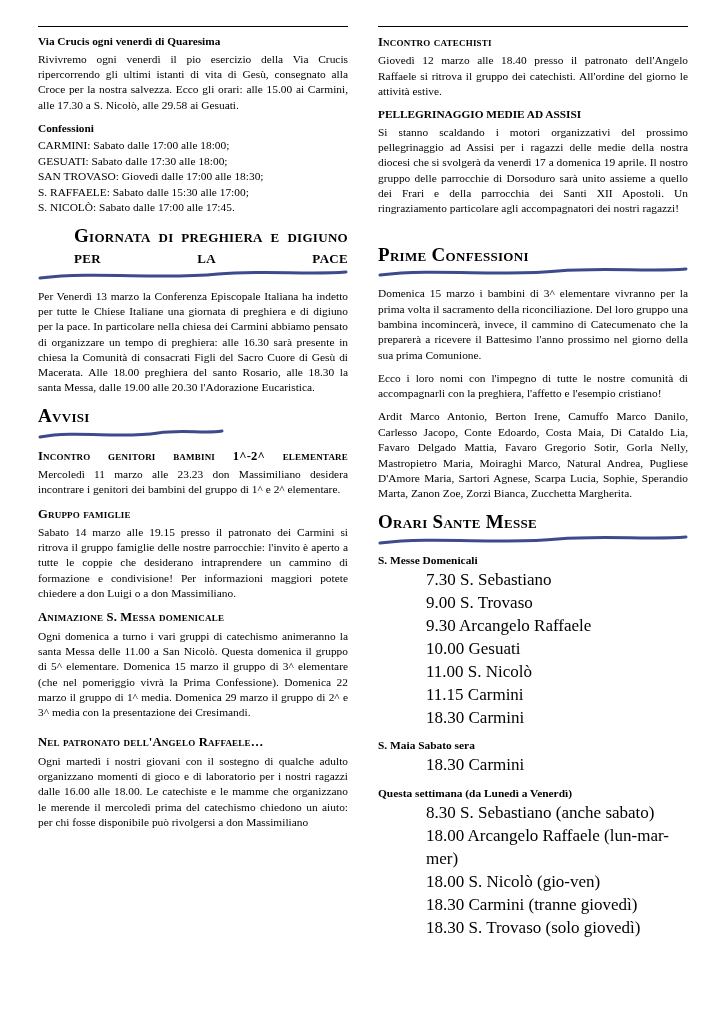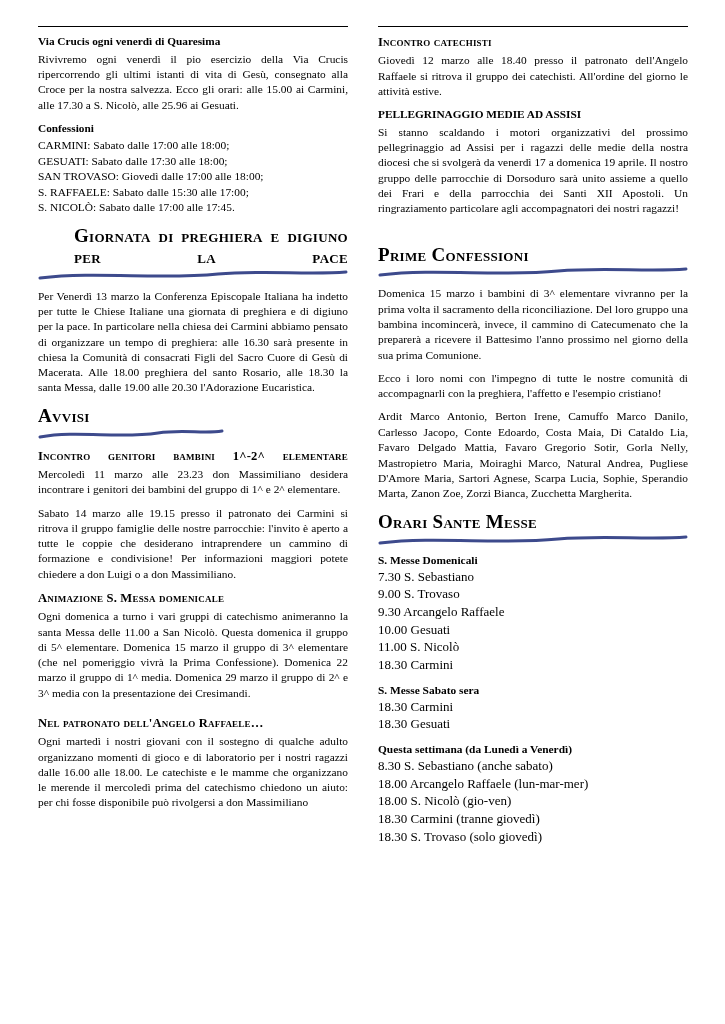--- a/index.html
+++ b/index.html
@@ -84,45 +84,45 @@
   .underline-short { width: 60%; }
   .italic-block {
     font-size: 11.4px;
     line-height: 1.35;
     text-align: justify;
     margin: 0 0 8px 0;
   }
   .spacer-6 { height: 6px; }
   .spacer-10 { height: 10px; }
   .mass-list { margin: 0 0 10px 0; font-family: Liberation Serif, serif; }
-  .mass-list .list-line { font-size: 13px; }
+  .mass-list .list-line { font-size: 17px; margin-left: 48px; }
   .subhead-bold {
     font-weight: bold;
     font-size: 11.4px;
     margin: 0 0 2px 0;
   }
 </style>
 </head>
 <body>
 
 <div class="page">
   <div class="columns">
 
     <div class="col">
 
       <div class="rule-top"></div>
 
       <div class="bold-head">Via Crucis ogni venerdì di Quaresima</div>
-      <p>Rivivremo ogni venerdì il pio esercizio della Via Crucis ripercorrendo gli ultimi istanti di vita di Gesù, consegnato alla Croce per la nostra salvezza. Ecco gli orari: alle 15.00 ai Carmini, alle 17.30 a S. Nicolò, alle 25.96 ai Gesuati.</p>
+      <p>Rivivremo ogni venerdì il pio esercizio della Via Crucis ripercorrendo gli ultimi istanti di vita di Gesù, consegnato alla Croce per la nostra salvezza. Ecco gli orari: alle 15.00 ai Carmini, alle 17.30 a S. Nicolò, alle 29.58 ai Gesuati.</p>
 
       <div class="bold-head">Confessioni</div>
       <div>
         <div class="list-line">CARMINI: Sabato dalle 17:00 alle 18:00;</div>
         <div class="list-line">GESUATI: Sabato dalle 17:30 alle 18:00;</div>
-        <div class="list-line">SAN TROVASO: Giovedì dalle 17:00 alle 18:00;</div>
+        <div class="list-line">SAN TROVASO: Giovedì dalle 17:00 alle 18:30;</div>
         <div class="list-line">S. RAFFAELE: Sabato dalle 15:30 alle 17:00;</div>
         <div class="list-line">S. NICOLÒ: Sabato dalle 17:00 alle 17:45.</div>
       </div>
 
       <div class="section-title justify">Giornata di preghiera e digiuno per la pace</div>
       <span class="swoosh">
         <svg viewBox="0 0 310 12" preserveAspectRatio="none" xmlns="http://www.w3.org/2000/svg">
           <path d="M2,9 C60,2 120,11 180,5 C225,1 270,6 308,3" stroke="#3d4a8c" stroke-width="3" fill="none" stroke-linecap="round"></path>
         </svg>
       </span>
@@ -131,20 +131,21 @@
       <div class="section-title">Avvisi</div>
       <span class="swoosh underline-short">
         <svg viewBox="0 0 186 12" preserveAspectRatio="none" xmlns="http://www.w3.org/2000/svg">
           <path d="M2,9 C40,2 80,11 120,5 C145,1 165,6 184,3" stroke="#3d4a8c" stroke-width="3" fill="none" stroke-linecap="round"></path>
         </svg>
       </span>
 
       <div class="bold-head caps" style="text-align:justify;text-align-last:justify">Incontro genitori bambini 1^-2^ elementare</div>
       <p>Mercoledì 11 marzo alle 23.23 don Massimiliano desidera incontrare i genitori dei bambini del gruppo di 1^ e 2^ elementare.</p>
 
+      <div class="bold-head caps">Gruppo famiglie</div>
       <p>Sabato 14 marzo alle 19.15 presso il patronato dei Carmini si ritrova il gruppo famiglie delle nostre parrocchie: l'invito è aperto a tutte le coppie che desiderano intraprendere un cammino di formazione e condivisione! Per informazioni maggiori potete chiedere a don Luigi o a don Massimiliano.</p>
 
       <div class="bold-head caps">Animazione S. Messa domenicale</div>
       <p>Ogni domenica a turno i vari gruppi di catechismo animeranno la santa Messa delle 11.00 a San Nicolò. Questa domenica il gruppo di 5^ elementare. Domenica 15 marzo il gruppo di 3^ elementare (che nel pomeriggio vivrà la Prima Confessione). Domenica 22 marzo il gruppo di 1^ media. Domenica 29 marzo il gruppo di 2^ e 3^ media con la presentazione dei Cresimandi.</p>
 
       <div class="spacer-6"></div>
       <div class="bold-head caps">Nel patronato dell'Angelo Raffaele…</div>
       <p>Ogni martedì i nostri giovani con il sostegno di qualche adulto organizzano momenti di gioco e di laboratorio per i nostri ragazzi dalle 16.00 alle 18.00. Le catechiste e le mamme che organizzano le merende il mercoledì prima del catechismo chiedono un aiuto: per chi fosse disponibile può rivolgersi a don Massimiliano</p>
 
     </div>
@@ -177,27 +178,27 @@
         </svg>
       </span>
 
       <div class="mass-list">
         <div class="subhead-bold">S. Messe Domenicali</div>
         <div class="list-line">7.30 S. Sebastiano</div>
         <div class="list-line">9.00 S. Trovaso</div>
         <div class="list-line">9.30 Arcangelo Raffaele</div>
         <div class="list-line">10.00 Gesuati</div>
         <div class="list-line">11.00 S. Nicolò</div>
+        <div class="list-line">11.15 Carmini</div>
         <div class="list-line">18.30 Carmini</div>
       </div>
 
       <div class="mass-list">
-        <div class="subhead-bold">S. Messe Sabato sera</div>
+        <div class="subhead-bold">S. Maia Sabato sera</div>
         <div class="list-line">18.30 Carmini</div>
-        <div class="list-line">18.30 Gesuati</div>
       </div>
 
       <div class="mass-list">
         <div class="subhead-bold">Questa settimana (da Lunedì a Venerdì)</div>
         <div class="list-line">8.30 S. Sebastiano (anche sabato)</div>
         <div class="list-line">18.00 Arcangelo Raffaele (lun-mar-mer)</div>
         <div class="list-line">18.00 S. Nicolò (gio-ven)</div>
         <div class="list-line">18.30 Carmini (tranne giovedì)</div>
         <div class="list-line">18.30 S. Trovaso (solo giovedì)</div>
       </div>

